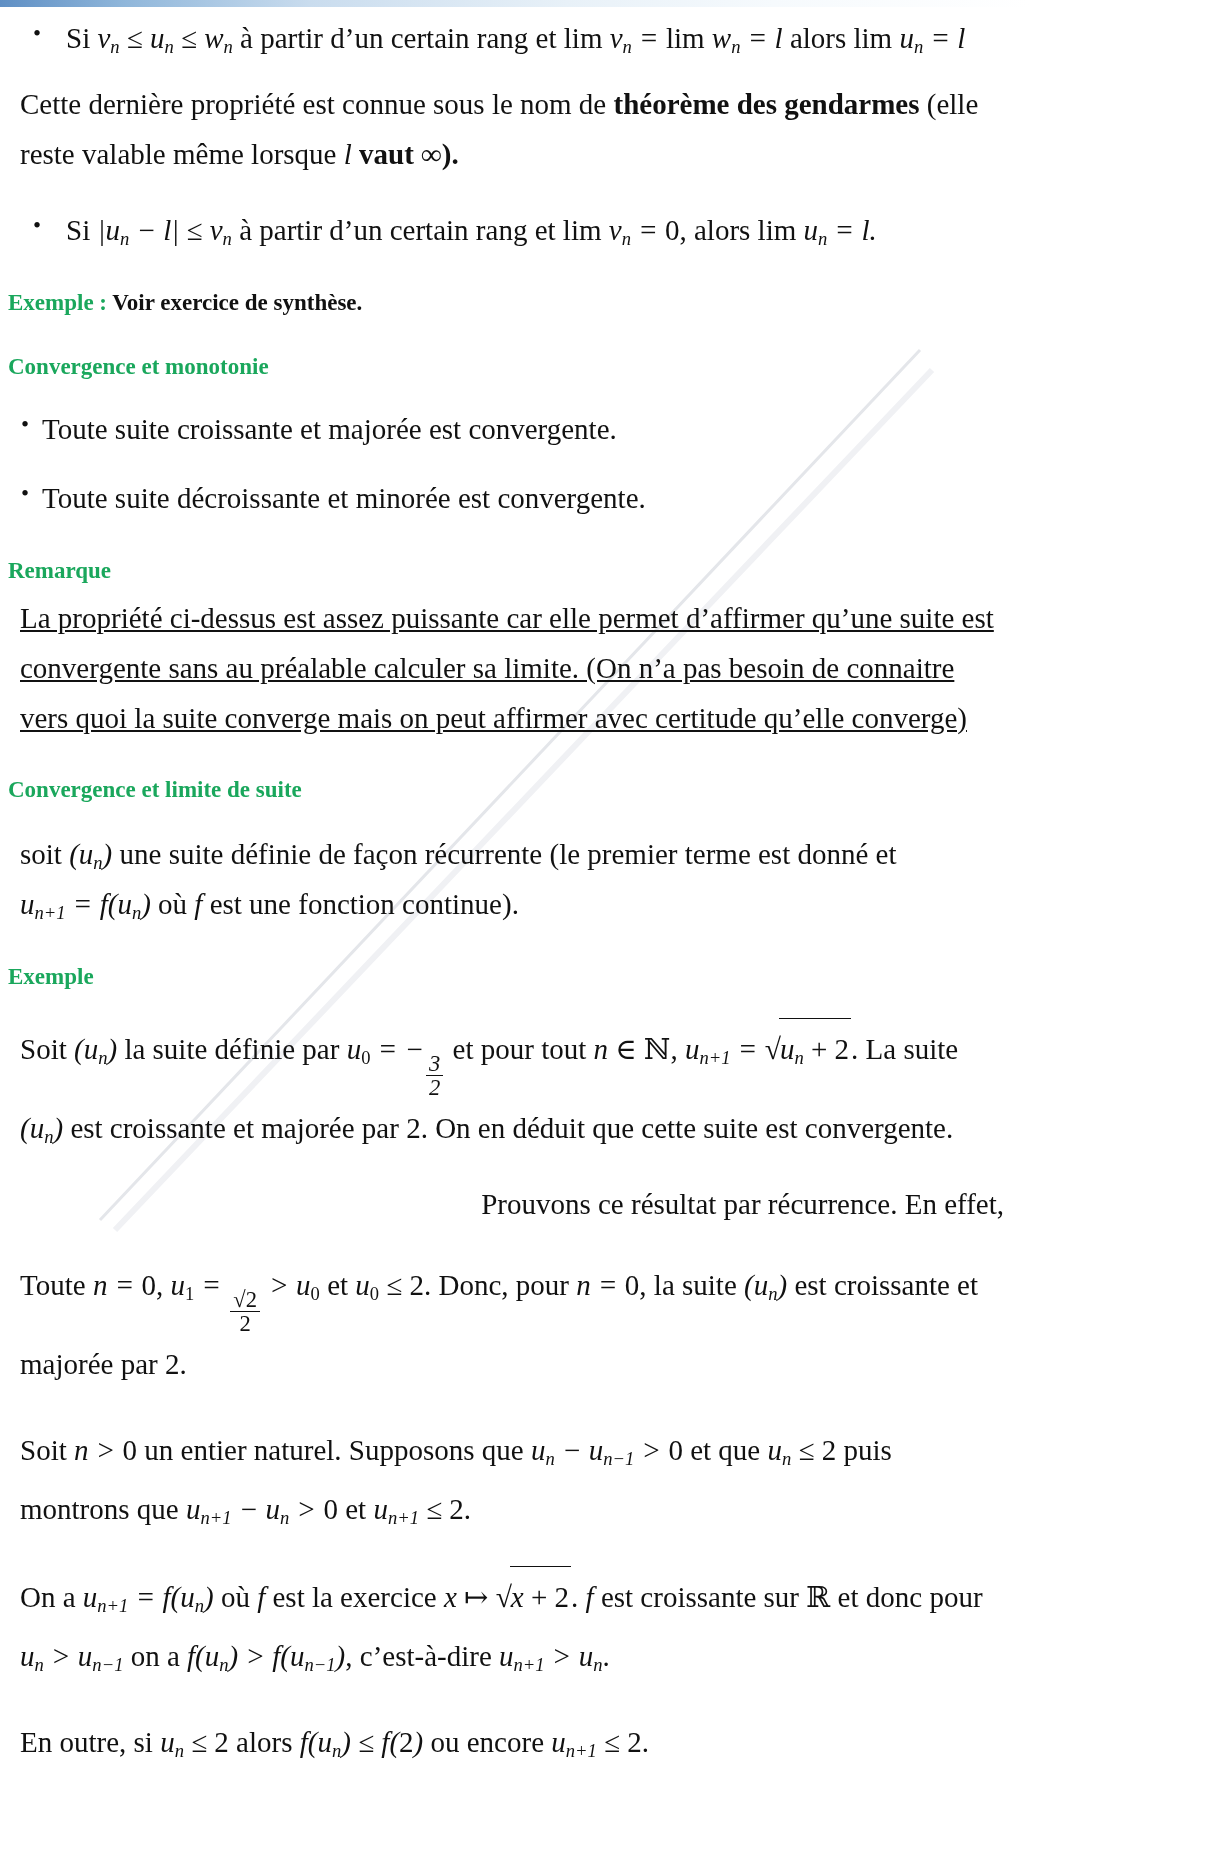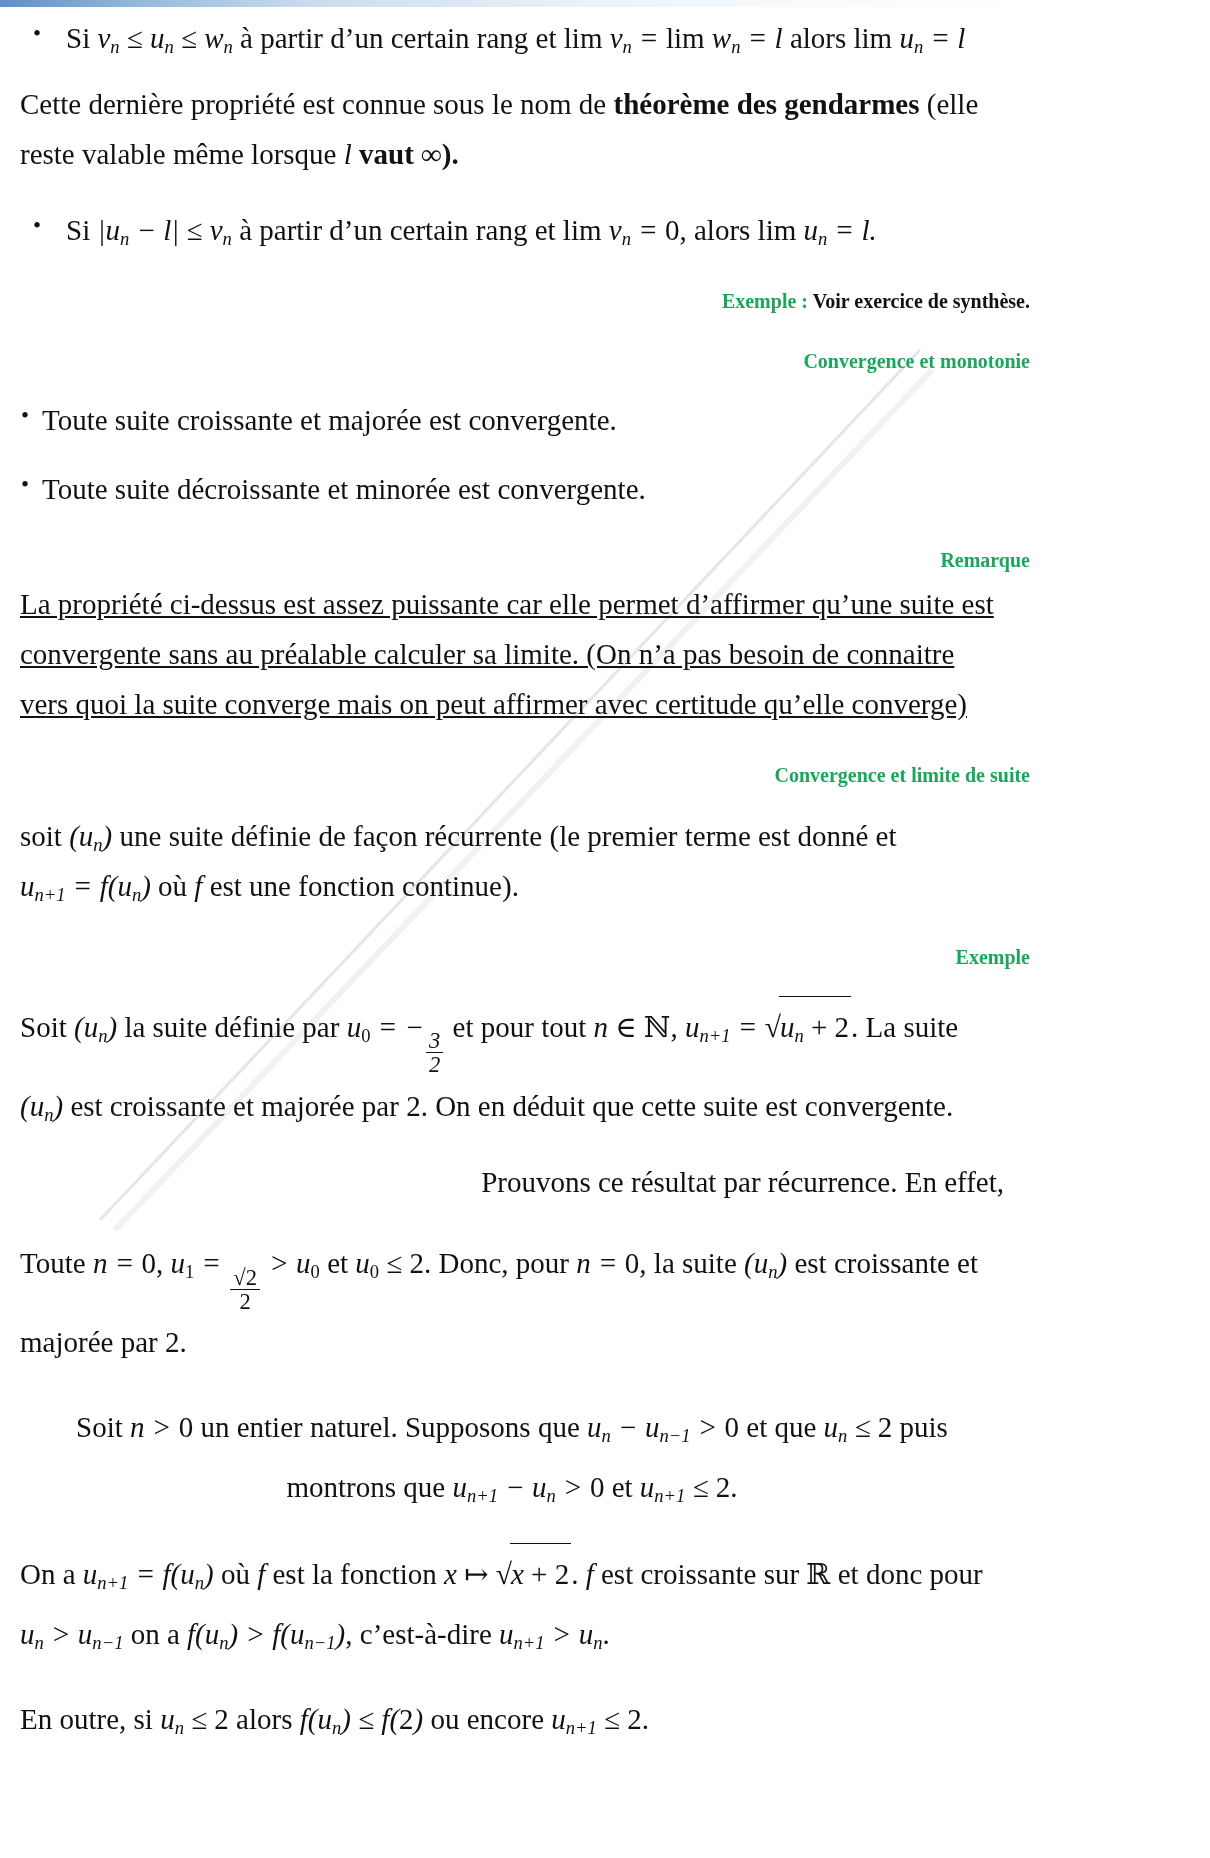--- a/index.html
+++ b/index.html
@@ -69,25 +69,24 @@
     font-size: 23px;
     line-height: 1.72;
     color: #111;
   }
   .bullet.indented .dot { width: 58px; }
   .bullet .btext { flex: 1 1 auto; font-size: 29px; line-height: 1.72; }
 
   .heading {
     color: #1aa75c;
     font-weight: bold;
-    font-size: 20px;
+    font-size: 23px;
     line-height: 1.5;
     margin-top: 30px;
     padding-left: 8px;
-    text-align: right;
   }
   .heading .rest {
     color: #111111;
     font-weight: bold;
   }
 
   
   .m {
     font-family: "Liberation Serif", "DejaVu Serif", serif;
     font-style: italic;
@@ -225,39 +224,39 @@
           <span class="num mu">√2</span>
           <span class="den mu">2</span>
         </span> &gt; <i>u</i><sub class="up">0</sub></span>
     <span>et</span>
     <span class="m"><i>u</i><sub class="up">0</sub> ≤ <span class="mu">2</span></span><span>. Donc, pour</span>
     <span class="m"><i>n</i> = <span class="mu">0</span></span><span>, la suite</span>
     <span class="m">(<i>u</i><sub>n</sub>)</span>
     <span>est croissante et majorée par 2.</span>
   </div>
 
-  <div class="blk para" style="margin-top:26px; line-height:2.05;text-align:center;">
+  <div class="blk para" style="margin-top:26px; line-height:2.05;">
     <span>Soit</span>
     <span class="m"><i>n</i> &gt; <span class="mu">0</span></span>
     <span>un entier naturel. Supposons que</span>
     <span class="m"><i>u</i><sub>n</sub> − <i>u</i><sub>n−1</sub> &gt; <span class="mu">0</span></span>
     <span>et que</span>
     <span class="m"><i>u</i><sub>n</sub> ≤ <span class="mu">2</span></span>
     <span>puis montrons que</span>
     <span class="m"><i>u</i><sub>n+1</sub> − <i>u</i><sub>n</sub> &gt; <span class="mu">0</span></span>
     <span>et</span>
     <span class="m"><i>u</i><sub>n+1</sub> ≤ <span class="mu">2</span></span><span>.</span>
   </div>
 
   <div class="blk para" style="margin-top:26px; line-height:2.05;">
     <span>On a</span>
     <span class="m"><i>u</i><sub>n+1</sub> = <i>f</i>(<i>u</i><sub>n</sub>)</span>
     <span>où</span>
     <span class="m"><i>f</i></span>
-    <span>est la fonction</span>
+    <span>est la exercice</span>
     <span class="m"><i>x</i> <span class="mu">↦</span> <span class="sqrt"><span class="rad">√</span><span class="bar"><i>x</i> <span class="mu">+ 2</span></span></span></span><span>.</span>
     <span class="m"><i>f</i></span>
     <span>est croissante sur ℝ et donc pour</span>
     <span class="m"><i>u</i><sub>n</sub> &gt; <i>u</i><sub>n−1</sub></span>
     <span>on a</span>
     <span class="m"><i>f</i>(<i>u</i><sub>n</sub>) &gt; <i>f</i>(<i>u</i><sub>n−1</sub>)</span><span>, c’est-à-dire</span>
     <span class="m"><i>u</i><sub>n+1</sub> &gt; <i>u</i><sub>n</sub></span><span>.</span>
   </div>
 
   <div class="blk para" style="margin-top:26px; line-height:2.05;">

